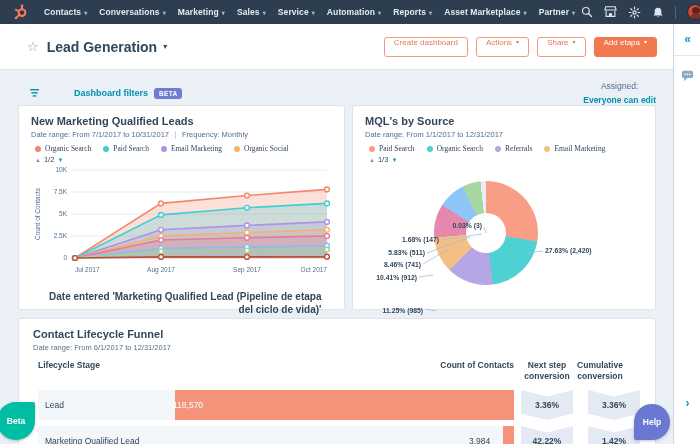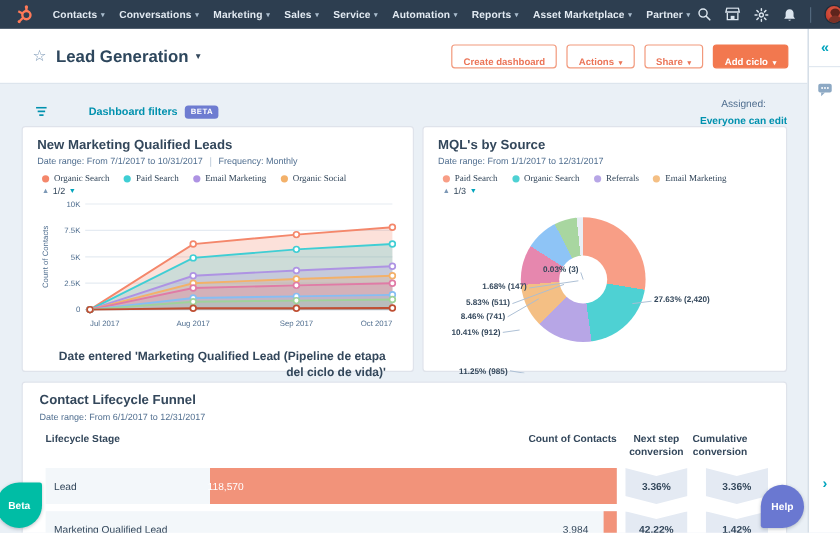--- a/index.html
+++ b/index.html
@@ -57,22 +57,22 @@
   
   .header {
     position:absolute; top:24px; left:0; right:27px; height:46px; background:#fff;
     border-bottom:1px solid #dde5ed; display:flex; align-items:center; z-index:20;
   }
   .star { color:#7c98b6; font-size:13px; margin-left:27px; cursor:pointer; }
   .page-title { font-size:14px; font-weight:bold; color:#2e475d; margin-left:8px; }
   .title-caret { color:#33475b; font-size:8px; margin-left:6px; cursor:pointer; }
   .header-buttons { margin-left:auto; display:flex; align-items:center; gap:8px; margin-right:16px; }
   .btn {
-    height:20px; padding:0 9px; border-radius:3px; font-size:8px; font-weight:bold;
-    display:flex; align-items:flex-end; gap:4px; cursor:pointer; white-space:nowrap;
+    height:20px; padding:0 9px; border-radius:3px; font-size:8px; font-weight:normal;
+    display:flex; align-items:flex-start; gap:4px; cursor:pointer; white-space:nowrap;
     font-family:"Liberation Sans", sans-serif;
   }
   .btn-outline { background:#fff; border:1px solid #f0temp; }
   .btn-outline { background:#fff; border:1px solid #f2997c; color:#eb7558; }
   .btn-solid { background:#f2784f; border:1px solid #f2784f; color:#fff; }
   .btn .caret { font-size:6px; }
 
   
   .filters-row {
     position:absolute; top:86px; left:30px; right:44px; height:14px;
@@ -278,21 +278,21 @@
       </button>
       <button class="btn btn-outline">
         <span>Actions</span>
         <span class="caret">▾</span>
       </button>
       <button class="btn btn-outline">
         <span>Share</span>
         <span class="caret">▾</span>
       </button>
       <button class="btn btn-solid">
-        <span>Add ciclo</span>
+        <span>Add etapa</span>
         <span class="caret">▾</span>
       </button>
     </div>
   </div>
 
   <div class="filters-row">
     <span class="filters-link">
       <svg width="9" height="8" viewBox="0 0 10 9">
           <rect x="0" y="0" width="10" height="1.6" fill="#0091ae"></rect>
           <rect x="1.5" y="3.5" width="7" height="1.6" fill="#0091ae"></rect>

